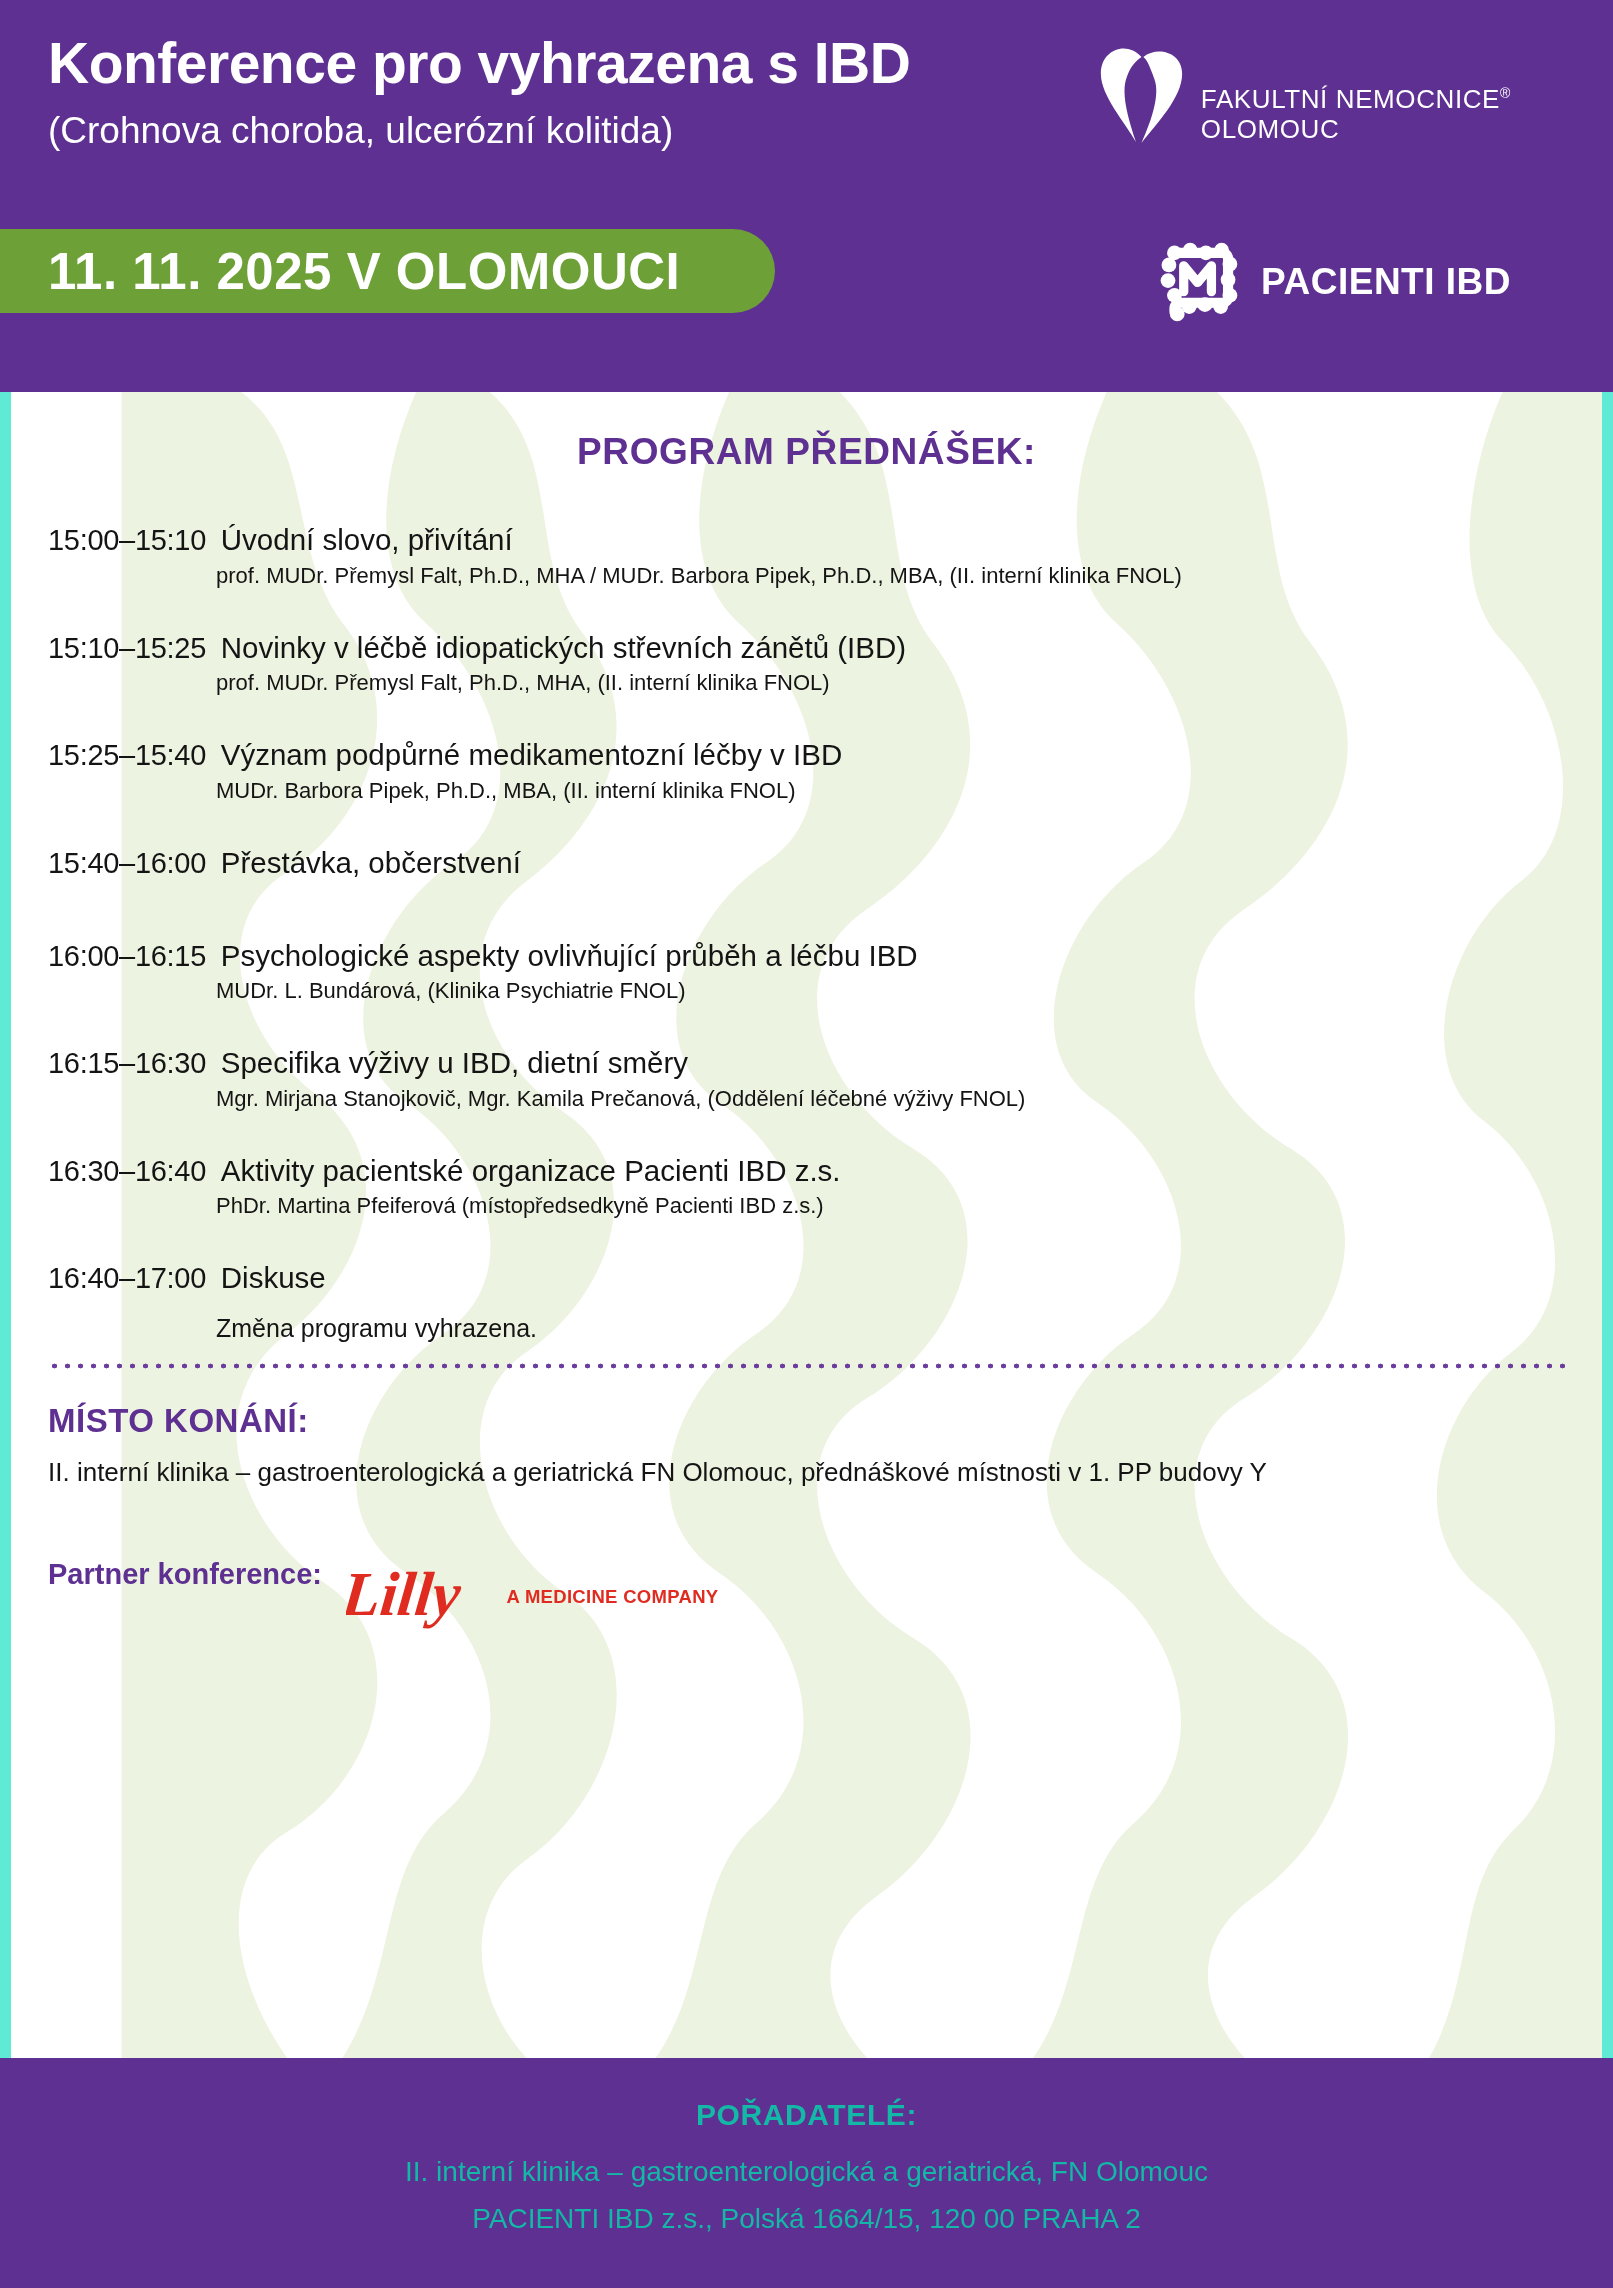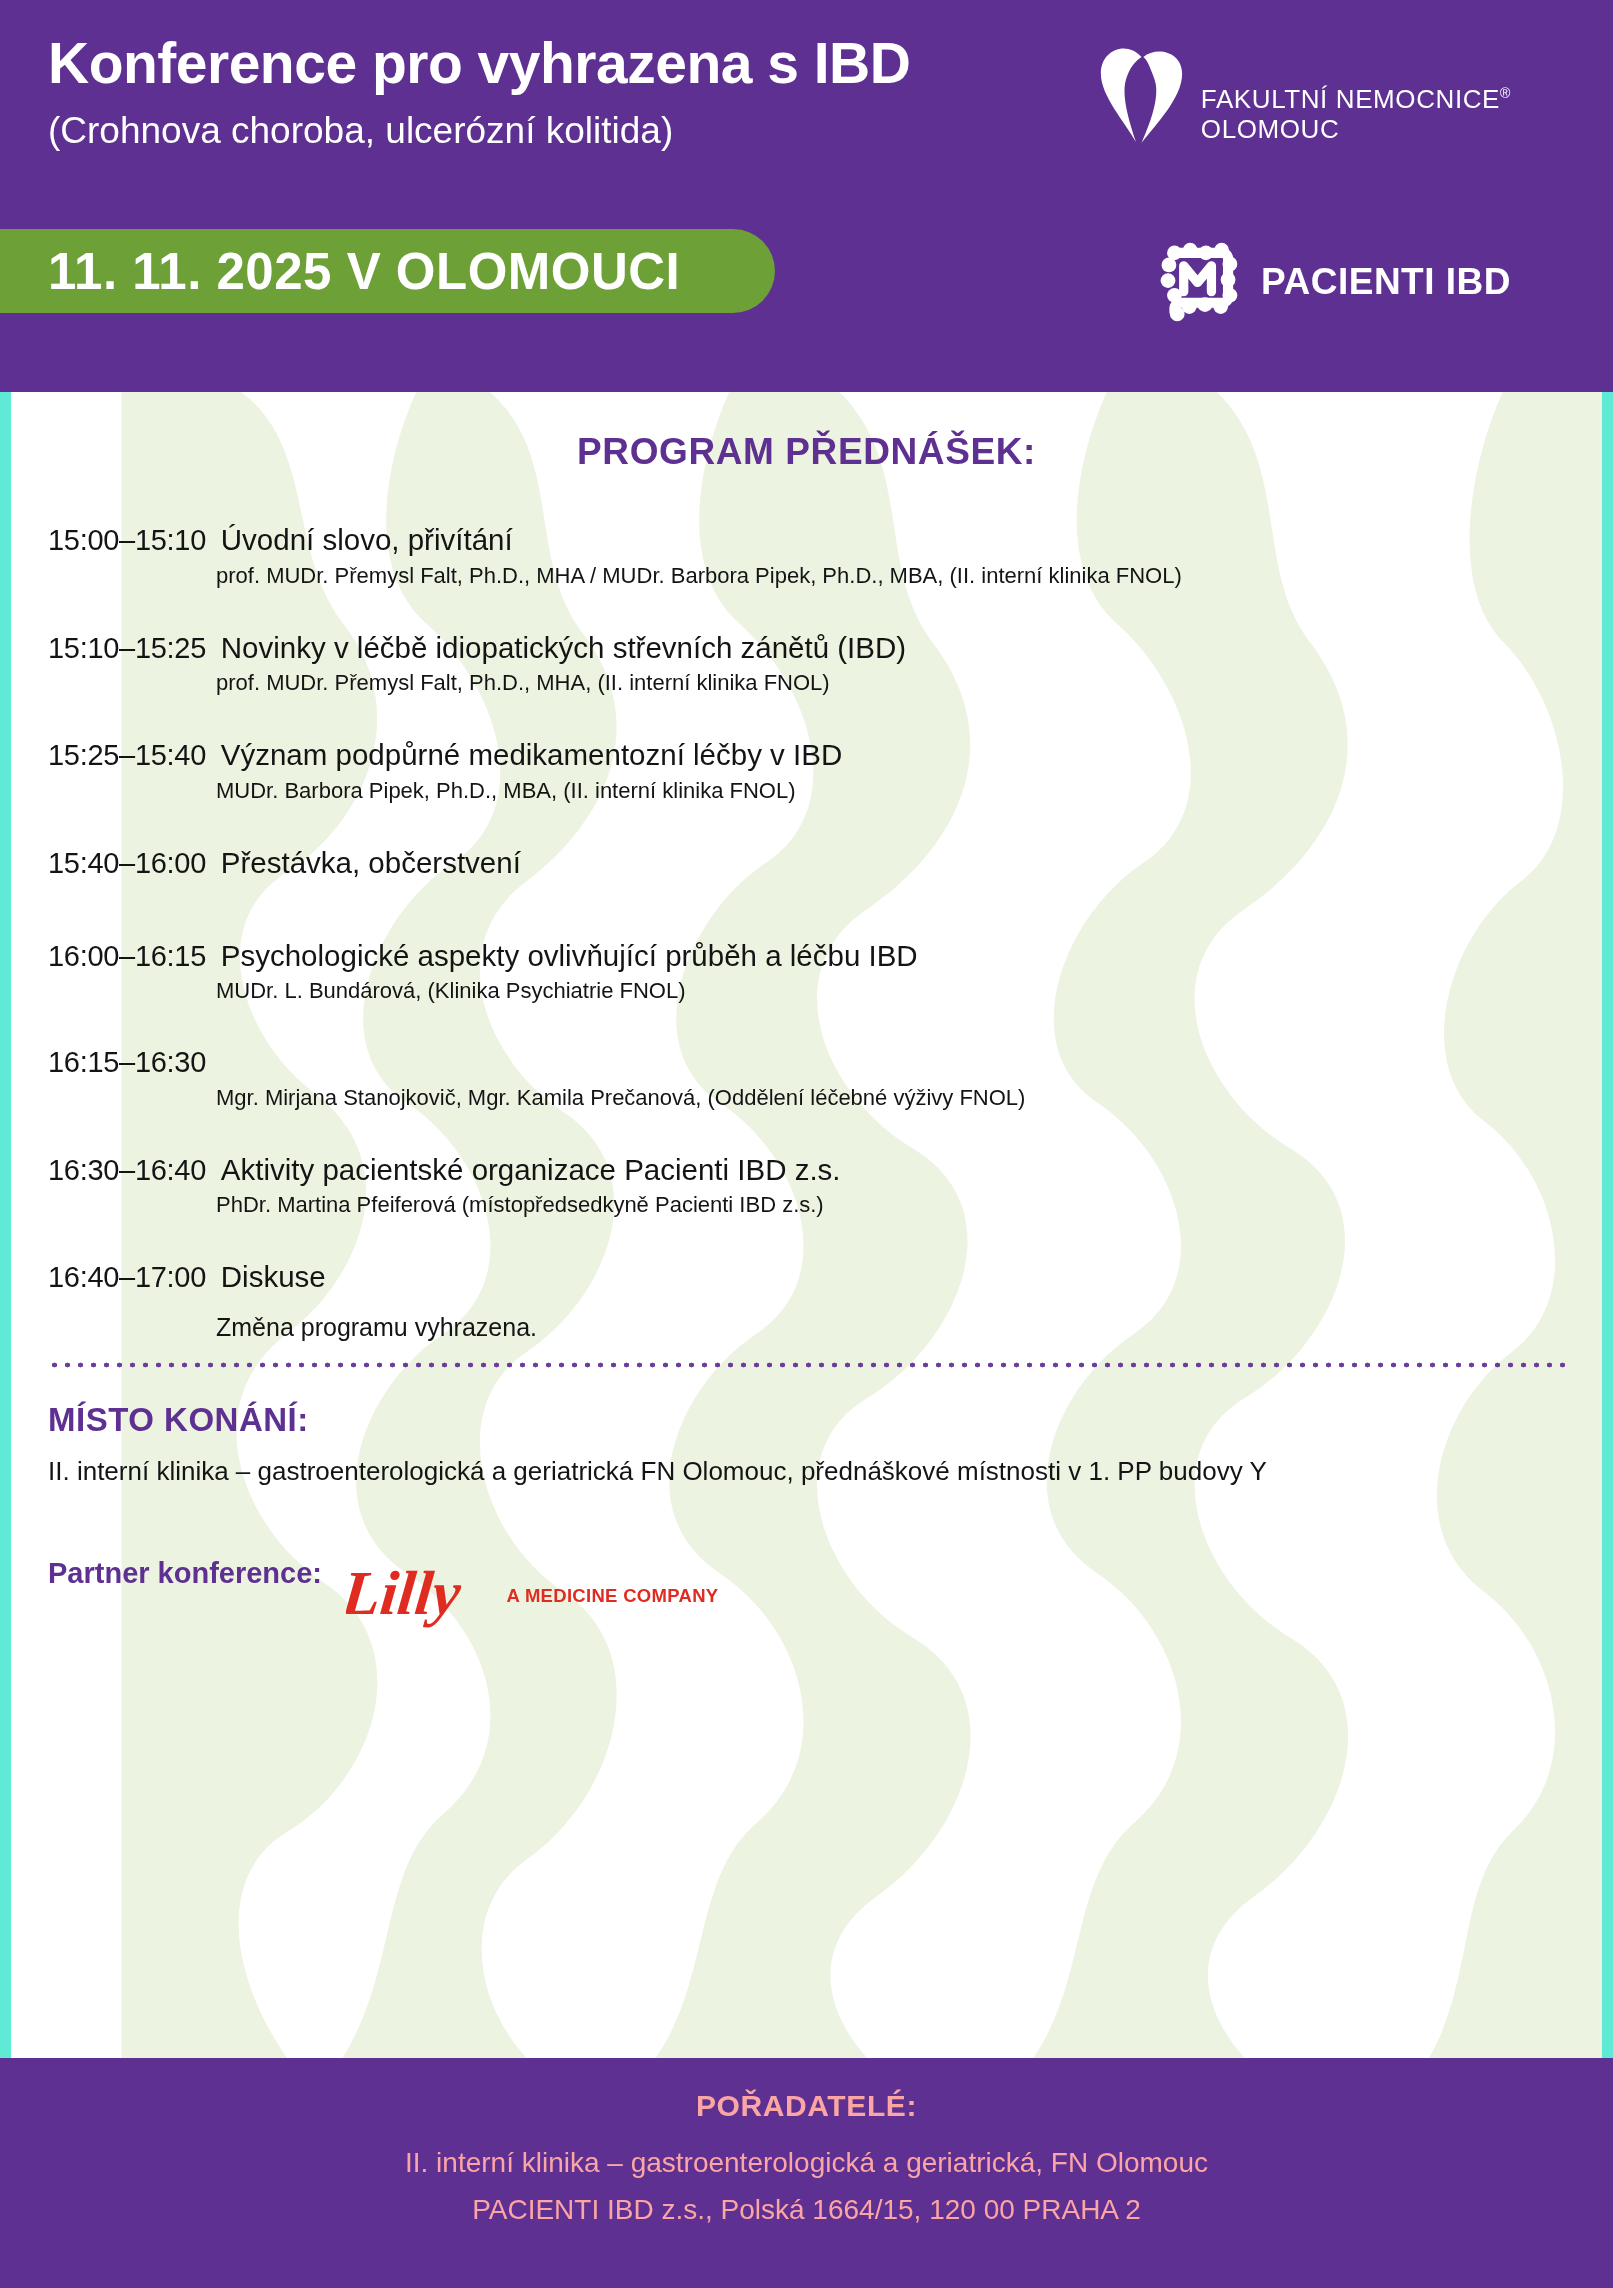--- a/index.html
+++ b/index.html
@@ -191,23 +191,23 @@
     font-weight:700;
     letter-spacing:0.3px;
     align-self:center;
     margin-left:-5.5px;
   }
 
   
   .footer{
     flex:0 0 231px;
     background:#5E3091;
-    color:#fca5a5;
+    color:#14b8a6;
     text-align:center;
-    padding-top:31px;
+    padding-top:40px;
     box-sizing:border-box;
   }
   .footer-head{
     font-size:30px;font-weight:700;letter-spacing:0.6px;
     margin:0 0 24px 0;
   }
   .footer-line{
     font-size:28px;font-weight:400;
     margin:0 0 14.8px 0;
   }
@@ -340,20 +340,21 @@
             <div class="row">
               <div class="time">16:00–16:15</div>
               <div class="talk">Psychologické aspekty ovlivňující průběh a léčbu IBD</div>
             </div>
             <div class="speaker">MUDr. L. Bundárová, (Klinika Psychiatrie FNOL)</div>
           </div>
 
           <div class="slot">
             <div class="row">
               <div class="time">16:15–16:30</div>
+              <div class="talk">Specifika výživy u IBD, dietní směry</div>
             </div>
             <div class="speaker">Mgr. Mirjana Stanojkovič, Mgr. Kamila Prečanová, (Oddělení léčebné výživy FNOL)</div>
           </div>
 
           <div class="slot">
             <div class="row">
               <div class="time">16:30–16:40</div>
               <div class="talk">Aktivity pacientské organizace Pacienti IBD z.s.</div>
             </div>
             <div class="speaker">PhDr. Martina Pfeiferová (místopředsedkyně Pacienti IBD z.s.)</div>

